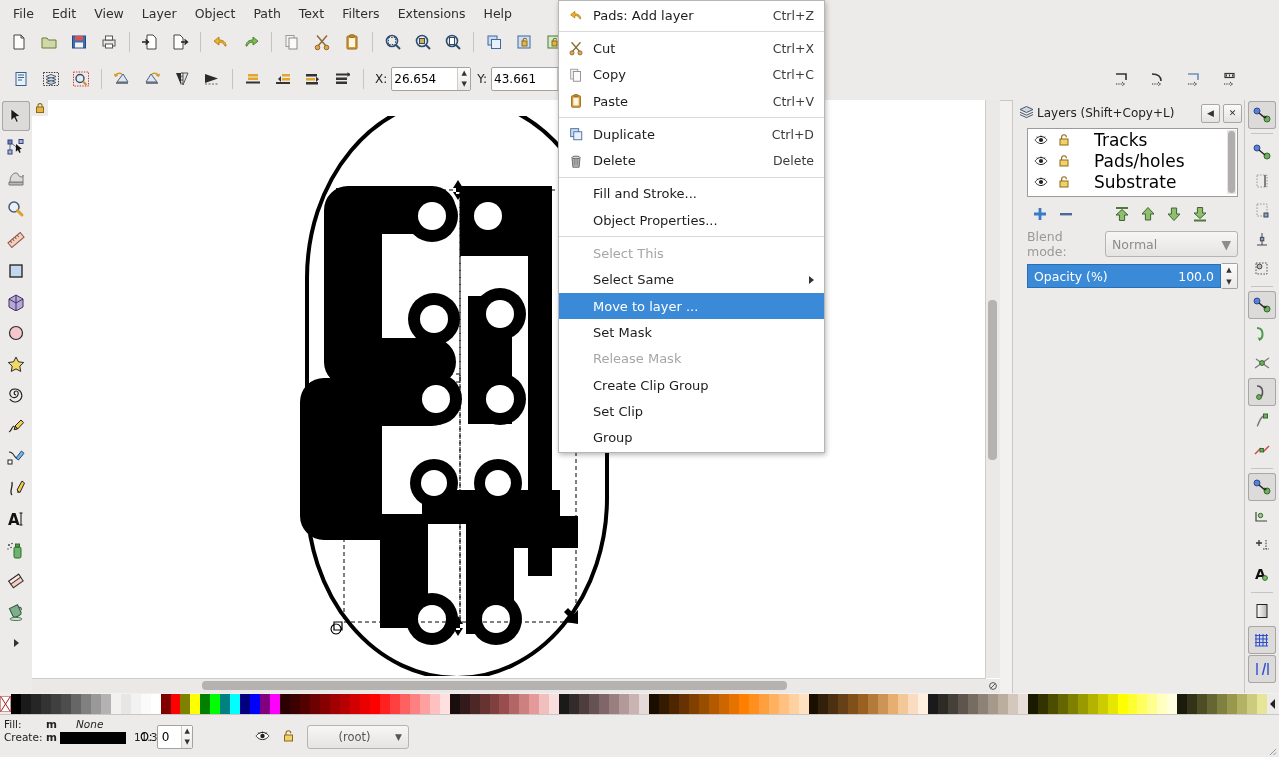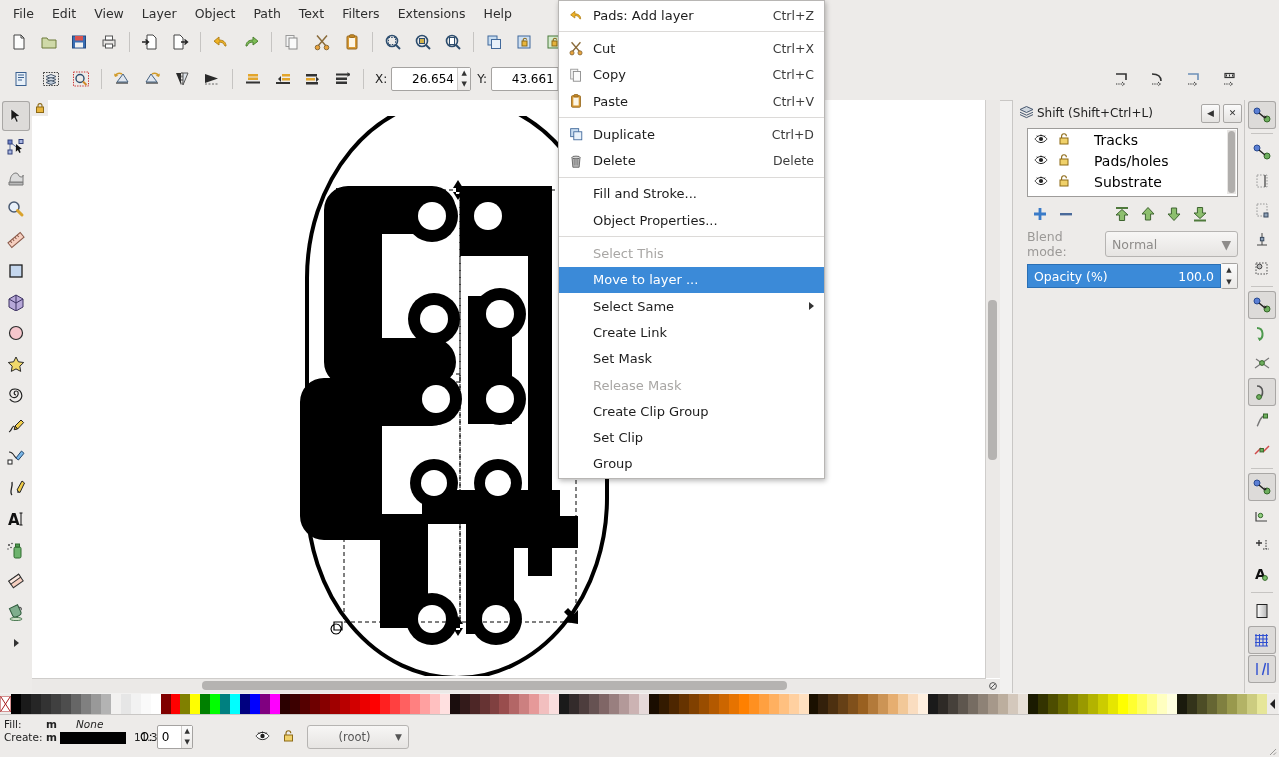--- a/index.html
+++ b/index.html
@@ -17,21 +17,21 @@
 
   
   .cmdbar{position:absolute;left:0;top:26px;width:1279px;height:32px;background:#edebe9;display:flex;align-items:center;}
   .snapbar{position:absolute;left:0;top:58px;width:1279px;height:42px;background:#edebe9;display:flex;align-items:center;border-bottom:1px solid #c9c7c5;}
   .tbtn{width:26px;height:26px;margin:0 2px;display:flex;align-items:center;justify-content:center;border-radius:3px;}
   .tsep{width:1px;height:20px;background:#c6c4c2;margin:0 5px;}
 
   
   .lbl{font-size:12px;color:#222;margin:0 4px 0 6px;}
   .spin{position:relative;height:22px;background:#fff;border:1px solid #a5a3a1;border-radius:2px;display:flex;align-items:center;}
-  .spin input{border:0;outline:0;background:transparent;font-family:inherit;font-size:12px;text-align:right;padding-right:3px;width:100%;height:100%;box-sizing:border-box;color:#000;}
+  .spin input{border:0;outline:0;background:transparent;font-family:inherit;font-size:12px;padding-right:3px;width:100%;height:100%;box-sizing:border-box;color:#000;}
   .spin .arrows{width:15px;height:100%;border-left:1px solid #cfcdcb;display:flex;flex-direction:column;background:linear-gradient(#fbfbfb,#ebe9e7);}
   .spin .arrows span{flex:1;display:flex;align-items:center;justify-content:center;font-size:7px;line-height:1;color:#333;}
 
   
   .toolbox{position:absolute;left:0;top:100px;width:32px;height:593px;background:#edebe9;border-right:1px solid #c9c7c5;}
   .tool{width:28px;height:30px;margin:1px 2px;display:flex;align-items:center;justify-content:center;border-radius:3px;}
   .tool.sel{background:#dddbd9;box-shadow:inset 0 0 0 1px #a9a7a5;}
 
   
   .snapright{position:absolute;right:0;top:100px;width:34px;height:593px;background:#edebe9;border-left:1px solid #c9c7c5;}
@@ -56,21 +56,21 @@
   .vscroll .thumb{position:absolute;left:2px;width:9px;background:#b5b3b1;border-radius:4px;}
   .hscroll{position:absolute;left:0;bottom:0;height:14px;width:954px;background:#ebe9e7;border-top:1px solid #cfcdcb;}
   .hscroll .thumb{position:absolute;top:2px;height:9px;background:#b5b3b1;border-radius:4px;}
 
   
   .dock{position:absolute;left:1012px;top:100px;width:233px;height:593px;background:#edebe9;border-left:1px solid #c9c7c5;}
   .dockhdr{display:flex;align-items:center;height:22px;padding:2px 4px 0 6px;font-size:12px;color:#222;}
   .dockhdr .t{flex:1;margin-left:3px;}
   .dockbtn{width:17px;height:17px;border:1px solid #a9a7a5;background:linear-gradient(#fbfbfb,#e4e2e0);border-radius:2px;display:flex;align-items:center;justify-content:center;font-size:9px;color:#333;margin-left:3px;}
   .layerlist{margin:4px 8px 0 14px;height:67px;background:#fff;border:1px solid #9e9c9a;position:relative;overflow:hidden;}
-  .layerrow{display:flex;align-items:center;height:21px;padding-left:6px;font-size:14px;}
+  .layerrow{display:flex;align-items:center;height:21px;padding-left:6px;font-size:17px;}
   .layerrow .nm{margin-left:24px;}
   .llscroll{position:absolute;right:1px;top:1px;width:9px;height:64px;background:#e8e6e4;}
   .llscroll i{position:absolute;left:1px;top:1px;width:7px;height:62px;background:#b0aeac;border-radius:4px;display:block;}
   .layerbtns{display:flex;align-items:center;margin:5px 0 0 14px;height:24px;}
   .layerbtns .b{width:26px;height:22px;display:flex;align-items:center;justify-content:center;border-radius:3px;}
   .blendrow{display:flex;align-items:center;margin:6px 8px 0 14px;height:24px;}
   .blendrow .bl{font-size:12.5px;color:#9b9997;width:78px;}
   .combo{flex:1;height:24px;border:1px solid #b6b4b2;border-radius:3px;background:linear-gradient(#f7f6f5,#e6e4e2);display:flex;align-items:center;padding:0 6px;font-size:12.5px;color:#8e8c8a;}
   .combo .cv{flex:1;}
   .opacityrow{display:flex;align-items:center;margin:8px 8px 0 14px;height:24px;}
@@ -682,21 +682,21 @@
 
   <div class="dock">
     <div class="dockhdr">
       <span>
         <svg width="15" height="14" viewBox="0 0 15 14">
             <path d="M1 4.5 7.5 1.5 14 4.5 7.5 7.5z" fill="#cfd6de" stroke="#46566e"></path>
             <path d="M1 7.2 7.5 10.2 14 7.2" fill="none" stroke="#46566e"></path>
             <path d="M1 9.6 7.5 12.6 14 9.6" fill="none" stroke="#46566e"></path>
           </svg>
       </span>
-      <span class="t">Shift (Shift+Ctrl+L)</span>
+      <span class="t">Layers (Shift+Copy+L)</span>
       <span class="dockbtn">◀</span>
       <span class="dockbtn">✕</span>
     </div>
 
     <div class="layerlist">
       <div class="layerrow">
         <span>
           <svg width="14" height="12" viewBox="0 0 14 12">
               <path d="M1 6s2.4-3.6 6-3.6S13 6 13 6s-2.4 3.6-6 3.6S1 6 1 6z" fill="#fff" stroke="#222"></path>
               <circle cx="7" cy="6" r="2.1" fill="#222"></circle>
@@ -1215,32 +1215,28 @@
       </div>
       <div class="cmi">
         <span class="ic"></span>
         <span class="lb">Object Properties...</span>
       </div>
       <div class="cmsep"></div>
       <div class="cmi dis">
         <span class="ic"></span>
         <span class="lb">Select This</span>
       </div>
-      <div class="cmi sel">
-        <span class="ic"></span>
-        <span class="lb">Move to layer ...</span>
-      </div>
       <div class="cmi">
         <span class="ic"></span>
         <span class="lb">Select Same</span>
         <span class="arrowR"></span>
       </div>
-      <div class="cmi">
+      <div class="cmi sel">
         <span class="ic"></span>
-        <span class="lb">Create Link</span>
+        <span class="lb">Move to layer ...</span>
       </div>
       <div class="cmi">
         <span class="ic"></span>
         <span class="lb">Set Mask</span>
       </div>
       <div class="cmi dis">
         <span class="ic"></span>
         <span class="lb">Release Mask</span>
       </div>
       <div class="cmi">

